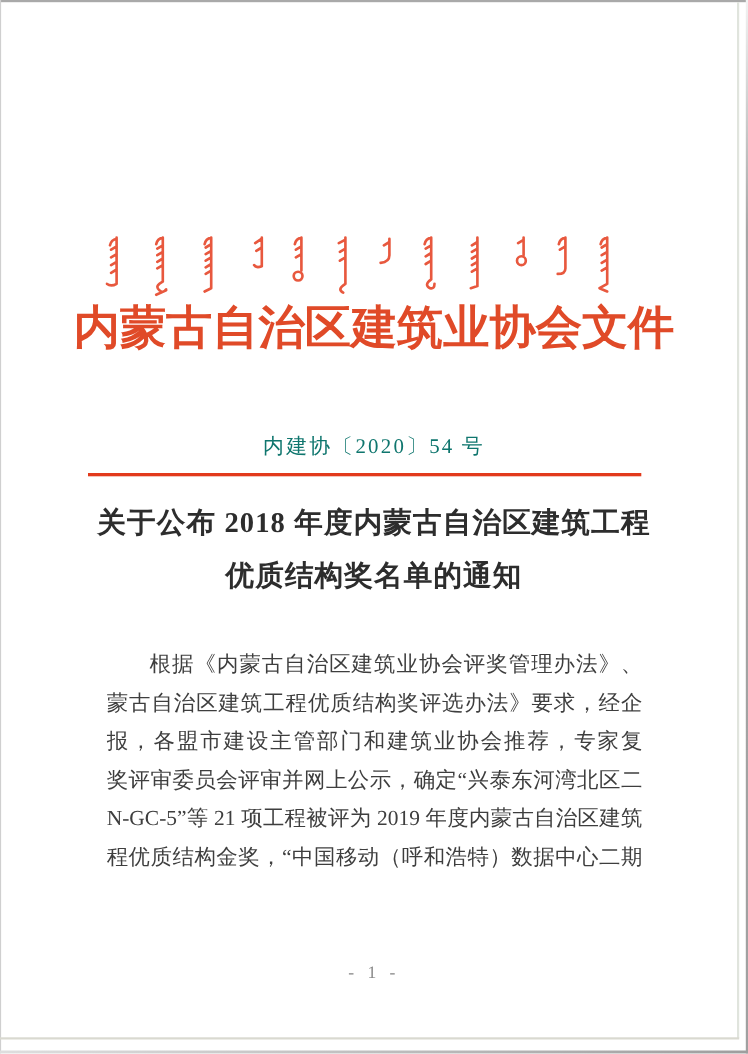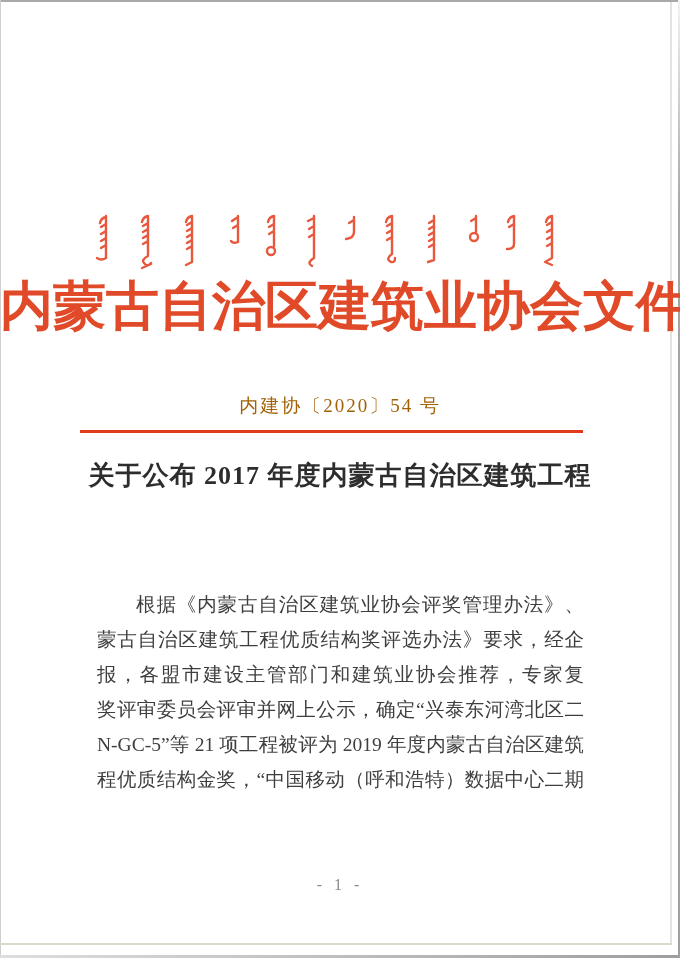--- a/index.html
+++ b/index.html
@@ -17,31 +17,31 @@
   .edge-right{position:absolute;right:0;top:0;bottom:0;width:2px;
     background:linear-gradient(#f2f2f2,#a6a6a6 22%,#a0a0a0);}
   .edge-bottom-shadow{position:absolute;left:0;right:8px;top:943px;height:2px;background:#d9d9d0;}
   .edge-bottom{position:absolute;left:0;right:0;bottom:0;height:3px;
     background:linear-gradient(90deg,#dedede,#9e9e9e);}
 
   .mongolian{position:absolute;left:96px;top:212px;}
 
   .org-title{
     position:absolute;left:0;right:0;top:271px;
-    text-align:left;
-    font-size:53px;font-weight:700;
+    text-align:center;
+    font-size:42px;font-weight:700;
     color:#e04a28;
     letter-spacing:0px;
     line-height:1.35;
     white-space:nowrap;
   }
   .doc-number{
     position:absolute;left:0;right:0;top:393px;
     text-align:center;
-    font-size:19px;color:#a16207;
+    font-size:19px;color:#0f766e;
     letter-spacing:2px;
     white-space:nowrap;
   }
   .red-rule{position:absolute;left:80px;top:430px;width:503px;height:3px;background:#e23a1c;}
 
   .doc-title{position:absolute;left:0;right:0;top:452px;text-align:center;color:#2d2d2d;}
   .doc-title .t-line{
     font-size:26px;font-weight:700;
     line-height:48px;height:48px;
     letter-spacing:1px;white-space:nowrap;
@@ -122,21 +122,22 @@
     </g>
   </svg>
 
   <div class="org-title">内蒙古自治区建筑业协会文件</div>
 
   <div class="doc-number">内建协〔2020〕54 号</div>
 
   <div class="red-rule"></div>
 
   <div class="doc-title">
-    <div class="t-line">关于公布 2017 年度内蒙古自治区建筑工程</div>
+    <div class="t-line">关于公布 2018 年度内蒙古自治区建筑工程</div>
+    <div class="t-line">优质结构奖名单的通知</div>
   </div>
 
   <div class="body-text">
     <div class="jline indent">根据《内蒙古自治区建筑业协会评奖管理办法》、《内</div>
     <div class="jline">蒙古自治区建筑工程优质结构奖评选办法》要求，经企业申</div>
     <div class="jline">报，各盟市建设主管部门和建筑业协会推荐，专家复查，评</div>
     <div class="jline">奖评审委员会评审并网上公示，确定“兴泰东河湾北区二期</div>
     <div class="jline">N-GC-5”等 21 项工程被评为 2019 年度内蒙古自治区建筑工</div>
     <div class="jline">程优质结构金奖，“中国移动（呼和浩特）数据中心二期一</div>
   </div>

